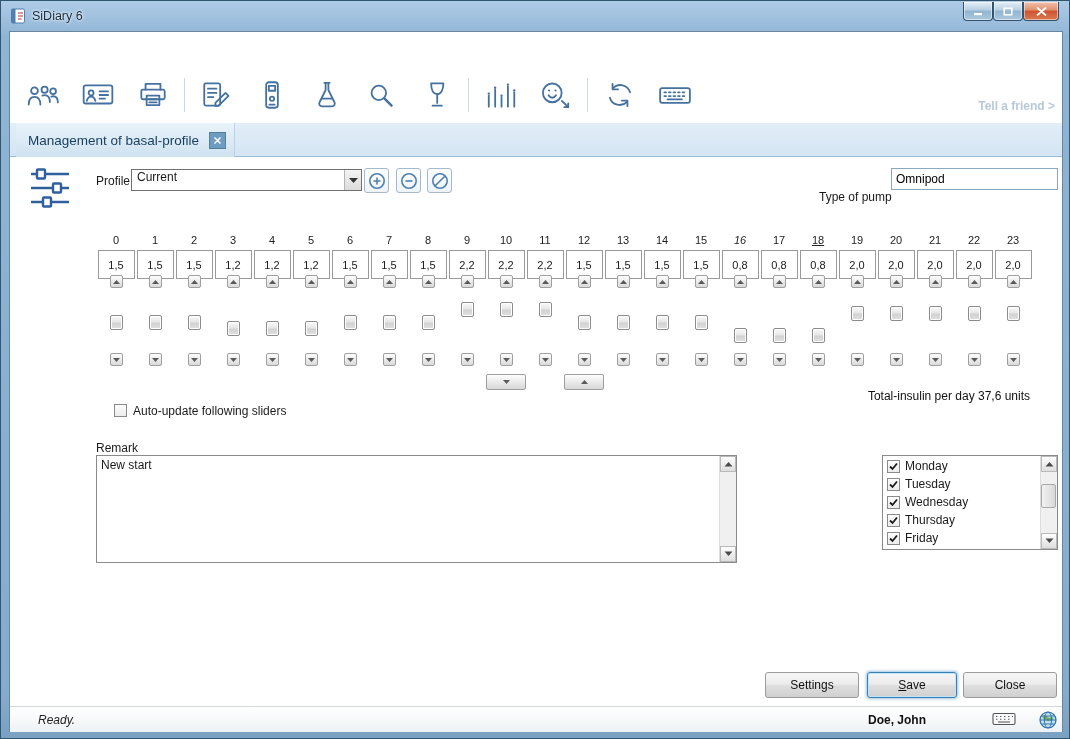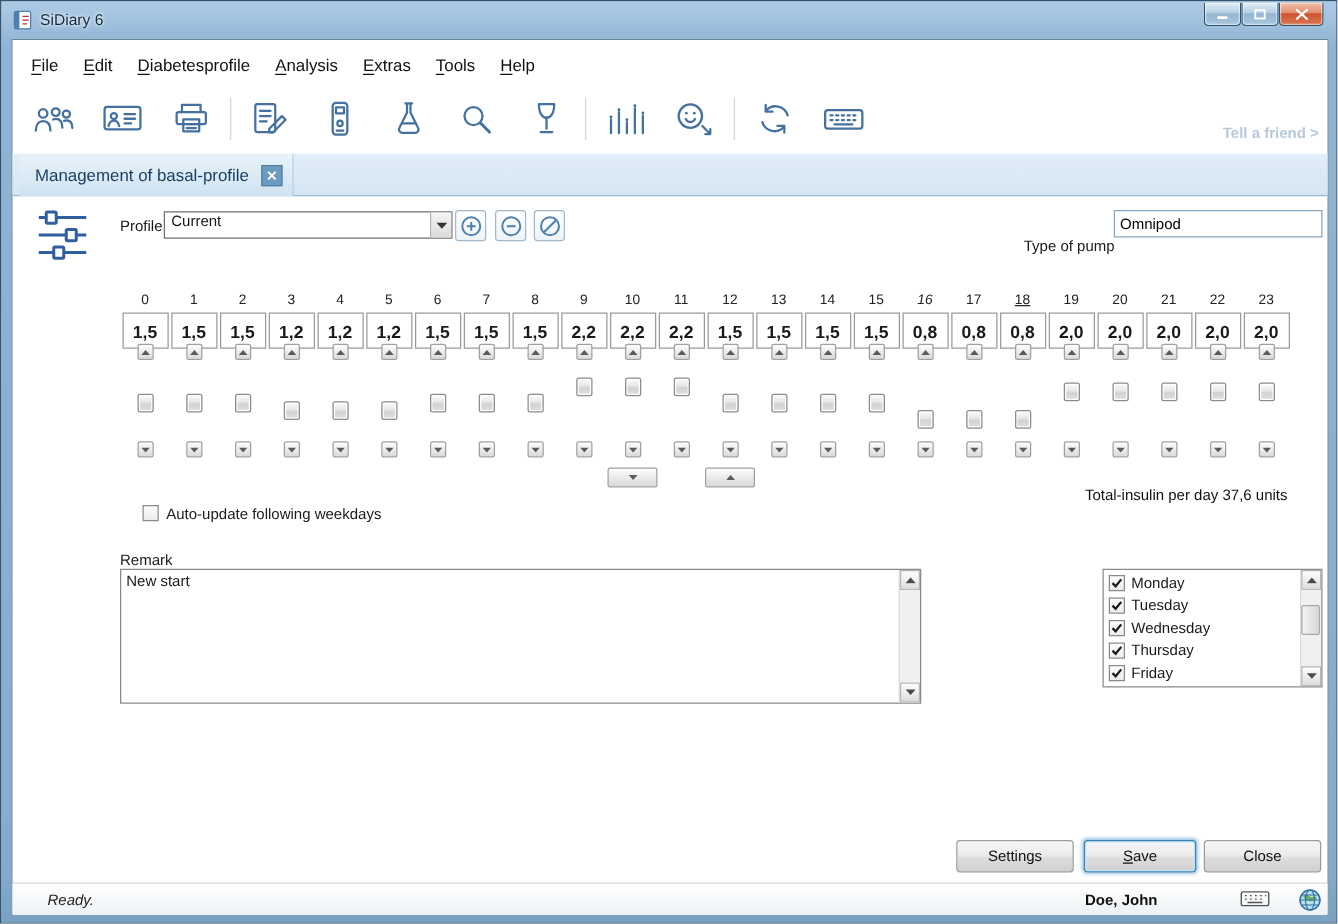--- a/index.html
+++ b/index.html
@@ -55,21 +55,21 @@
   .mini-btn { position:absolute; top:167px; width:25px; height:25px; border:1px solid #a3b8cb; border-radius:3px;
     background:linear-gradient(#ffffff,#edf3f8); display:flex; align-items:center; justify-content:center; }
   .pump-label { position:absolute; left:818px; top:173px;margin-top:16px; }
   .pump-input { position:absolute; left:890px; top:167px; width:167px; height:22px; border:1px solid #8aa8c0;
     padding:0 4px; font-family:"Liberation Sans",sans-serif; font-size:12px; background:#fff; }
 
   
   .layer { position:absolute; inset:0; }
   .hour-label { position:absolute; top:233px; width:38px; text-align:center; font-size:11px; color:#222; }
   .value-box { position:absolute; top:249px; width:37px; height:29px; border:1px solid #9a9a9a; background:#fff;
-    font-size:14px; display:flex; align-items:center; justify-content:center;font-weight:bold; }
+    font-size:11px; display:flex; align-items:center; justify-content:center; }
   .spin-btn { position:absolute; width:13px; height:13px; border:1px solid #9f9f9f; border-radius:2px;
     background:linear-gradient(#fdfdfd,#dadada); display:flex; align-items:center; justify-content:center; }
   .spin-btn.up { top:274px; } .spin-btn.down { top:352px; }
   .slider-thumb { position:absolute; width:13px; height:15px; border:1px solid #8c8c8c; border-radius:2px;
     background:linear-gradient(#fbfbfb 0%,#e6e6e6 45%,#d2d2d2 55%,#e0e0e0 100%); box-shadow:inset 0 0 0 1px #fff; }
   .wide-btn { position:absolute; top:373px; width:40px; height:16px; border:1px solid #9f9f9f; border-radius:2px;
     background:linear-gradient(#fdfdfd,#d8d8d8); display:flex; align-items:center; justify-content:center; }
   .total-label { position:absolute; right:39px; top:388px; font-size:12px; color:#111; }
   .cb { width:13px; height:13px; border:1px solid #8a8a8a; background:linear-gradient(#fdfdfd,#ececec);
     display:inline-flex; align-items:center; justify-content:center; }
@@ -138,29 +138,20 @@
       </div>
     <div class="wc close">
         <svg width="11" height="9" viewBox="0 0 11 9">
           <path d="M1.5 1 L9.5 8 M9.5 1 L1.5 8" stroke="#fff" stroke-width="1.8" stroke-linecap="round"></path>
         </svg>
       </div>
   </div>
 
   <div class="client"></div>
 
-  <div class="menubar">
-      <div class="menu-item"><u>F</u>ile</div>
-      <div class="menu-item"><u>E</u>dit</div>
-      <div class="menu-item"><u>D</u>iabetesprofile</div>
-      <div class="menu-item"><u>A</u>nalysis</div>
-      <div class="menu-item"><u>E</u>xtras</div>
-      <div class="menu-item"><u>T</u>ools</div>
-      <div class="menu-item"><u>H</u>elp</div>
-    </div>
 
   <div class="toolbar">
       <div class="tb-btn">
         <svg width="34" height="30" viewBox="0 0 32 28" fill="none" stroke="#44719f" stroke-width="1.7" stroke-linecap="round" stroke-linejoin="round">
           <circle cx="8" cy="10" r="3.2"></circle>
           <path d="M2.5 23c0-5 2.3-7.3 5.5-7.3s5.5 2.3 5.5 7.3"></path>
           <circle cx="17.5" cy="9" r="2.9"></circle>
           <path d="M15.5 14.6c.7-.3 1.3-.5 2-.5 3 0 5 2.2 5 6.6"></path>
           <circle cx="25.5" cy="10.5" r="2.7"></circle>
           <path d="M23.8 15.6c.6-.3 1.2-.4 1.7-.4 2.6 0 4.5 2 4.5 5.8"></path>
@@ -628,21 +619,21 @@
       </div>
       <div class="wide-btn" style="left: 563px;">
         <svg width="7" height="4" viewBox="0 0 7 4">
           <path d="M0 4 L3.5 0 L7 4 Z" fill="#5a5a5a"></path>
         </svg>
       </div>
       <div class="total-label">Total-insulin per day 37,6 units</div>
     </div>
 
   <span class="cb auto-cb"></span>
-  <span class="auto-label">Auto-update following weekdays</span>
+  <span class="auto-label">Auto-update following sliders</span>
 
   <span class="remark-label">Remark</span>
   <div class="remark-box">
     <div class="remark-text">New start</div>
     <div class="vscroll">
       <div class="sb-btn">
           <svg width="9" height="6" viewBox="0 0 9 6">
             <path d="M0.5 5.5 L4.5 1 L8.5 5.5 Z" fill="#4a4a4a"></path>
           </svg>
         </div>

